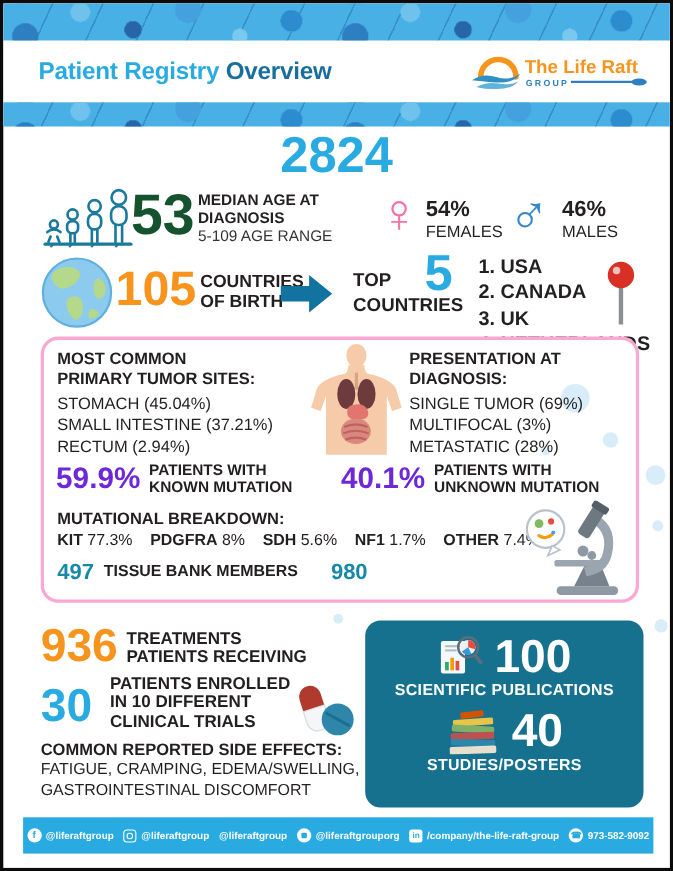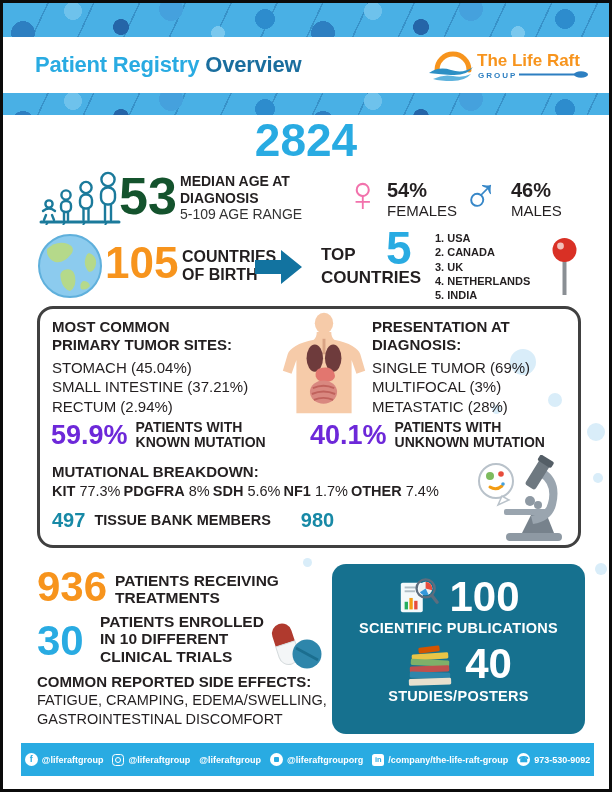--- a/index.html
+++ b/index.html
@@ -46,36 +46,36 @@
   .sym{font-size:50px;font-weight:bold;line-height:1;}
   .female-sym{left:341px;top:166px;color:#f272ac;}
   .male-sym{left:459px;top:166px;color:#3787c8;}
   .gender-val{font-size:20px;font-weight:800;line-height:1.2;}
   .gender-lbl{font-size:15px;}
   
   .countries-num{left:102px;top:238px;font-size:44px;color:#f7941d;}
   .countries-label{left:179px;top:245px;font-size:16px;}
   .top5-words{left:318px;top:241px;font-size:17px;font-weight:800;line-height:1.35;}
   .top5-num{left:383px;top:222px;font-size:46px;color:#29abe2;}
-  .top-list{left:432px;top:228px;font-size:11px;font-weight:700;line-height:1.3;}
+  .top-list{left:432px;top:228px;font-size:18px;font-weight:700;line-height:1.3;}
   
   .tumor-box{position:absolute;left:34px;top:303px;width:544px;height:242px;
-    border:3px solid #404040;border-radius:16px;background:#fff;box-sizing:border-box;}
+    border:3px solid #f9a8d4;border-radius:16px;background:#fff;box-sizing:border-box;}
   .box-title{font-size:15px;font-weight:800;line-height:1.22;}
   .box-list{font-size:15px;line-height:1.32;margin-top:3px;}
   .sites{position:absolute;left:12px;top:9px;}
   .presentation{position:absolute;left:332px;top:9px;}
   .mut-group{position:absolute;display:flex;align-items:center;gap:8px;}
   .mut-pct{font-size:27px;font-weight:800;color:#6d28d9;line-height:1;}
   .mut-lbl{font-size:14px;font-weight:800;line-height:1.1;}
   .known{left:11px;top:111px;}
   .unknown{left:270px;top:111px;}
   .breakdown{position:absolute;left:12px;top:154px;}
   .breakdown-title{font-size:15px;font-weight:800;}
-  .breakdown-row{display:flex;gap:3px;font-size:14.5px;margin-top:3px;white-space:nowrap;}
+  .breakdown-row{display:flex;gap:16px;font-size:14.5px;margin-top:3px;white-space:nowrap;}
   .gene{font-weight:800;}
   .tissue{position:absolute;left:12px;top:201px;display:flex;align-items:center;gap:9px;}
   .t-num{font-size:20px;font-weight:800;color:#1789a6;line-height:1;}
   .t-lbl{font-size:14.5px;font-weight:800;}
   .t-gap{width:12px;}
   .microscope{position:absolute;right:4px;bottom:2px;}
   
   .treat-num{left:34px;top:563px;font-size:42px;color:#f7941d;}
   .treat-label{left:112px;top:569px;}
   .trials-num{left:34px;top:617px;font-size:42px;color:#29abe2;}
@@ -292,22 +292,22 @@
       <path d="M28 41 l-4 9 l11 -5 z" fill="#fff" stroke="#b9c2ca" stroke-width="1.5"></path>
       <circle cx="16" cy="21" r="4" fill="#7dbb5e"></circle>
       <circle cx="27" cy="19" r="2.8" fill="#e74c3c"></circle>
       <path d="M16 32 q6 4 12 -1" stroke="#f39c12" stroke-width="3" fill="none" stroke-linecap="round"></path>
       <circle cx="29" cy="29" r="1.8" fill="#45a1dd"></circle>
     </svg>
   </div>
 
   <div class="abs big treat-num">936</div>
   <div class="abs lbl treat-label">
+    <div>TREATMENTS</div>
     <div>PATIENTS RECEIVING</div>
-    <div>TREATMENTS</div>
   </div>
   <div class="abs big trials-num">30</div>
   <div class="abs lbl trials-label">
     <div>PATIENTS ENROLLED</div>
     <div>IN 10 DIFFERENT</div>
     <div>CLINICAL TRIALS</div>
   </div>
   <svg class="abs" style="left:258px;top:612px;" width="64" height="58" viewBox="0 0 64 58">
     <g transform="rotate(-18 24 28)">
       <path d="M14 18 a10 10 0 0 1 20 0 v11 h-20 z" fill="#b03a2e"></path>
@@ -378,17 +378,17 @@
           <span></span>
         </span>
       <span>@liferaftgrouporg</span>
     </div>
     <div class="f-item">
       <span class="ic-li">in</span>
       <span>/company/the-life-raft-group</span>
     </div>
     <div class="f-item">
       <span class="ic-circle ic-ph">☎</span>
-      <span>973-530-9092</span>
+      <span>973-582-9092</span>
     </div>
   </div>
 
 </div>
 
 </body></html>

